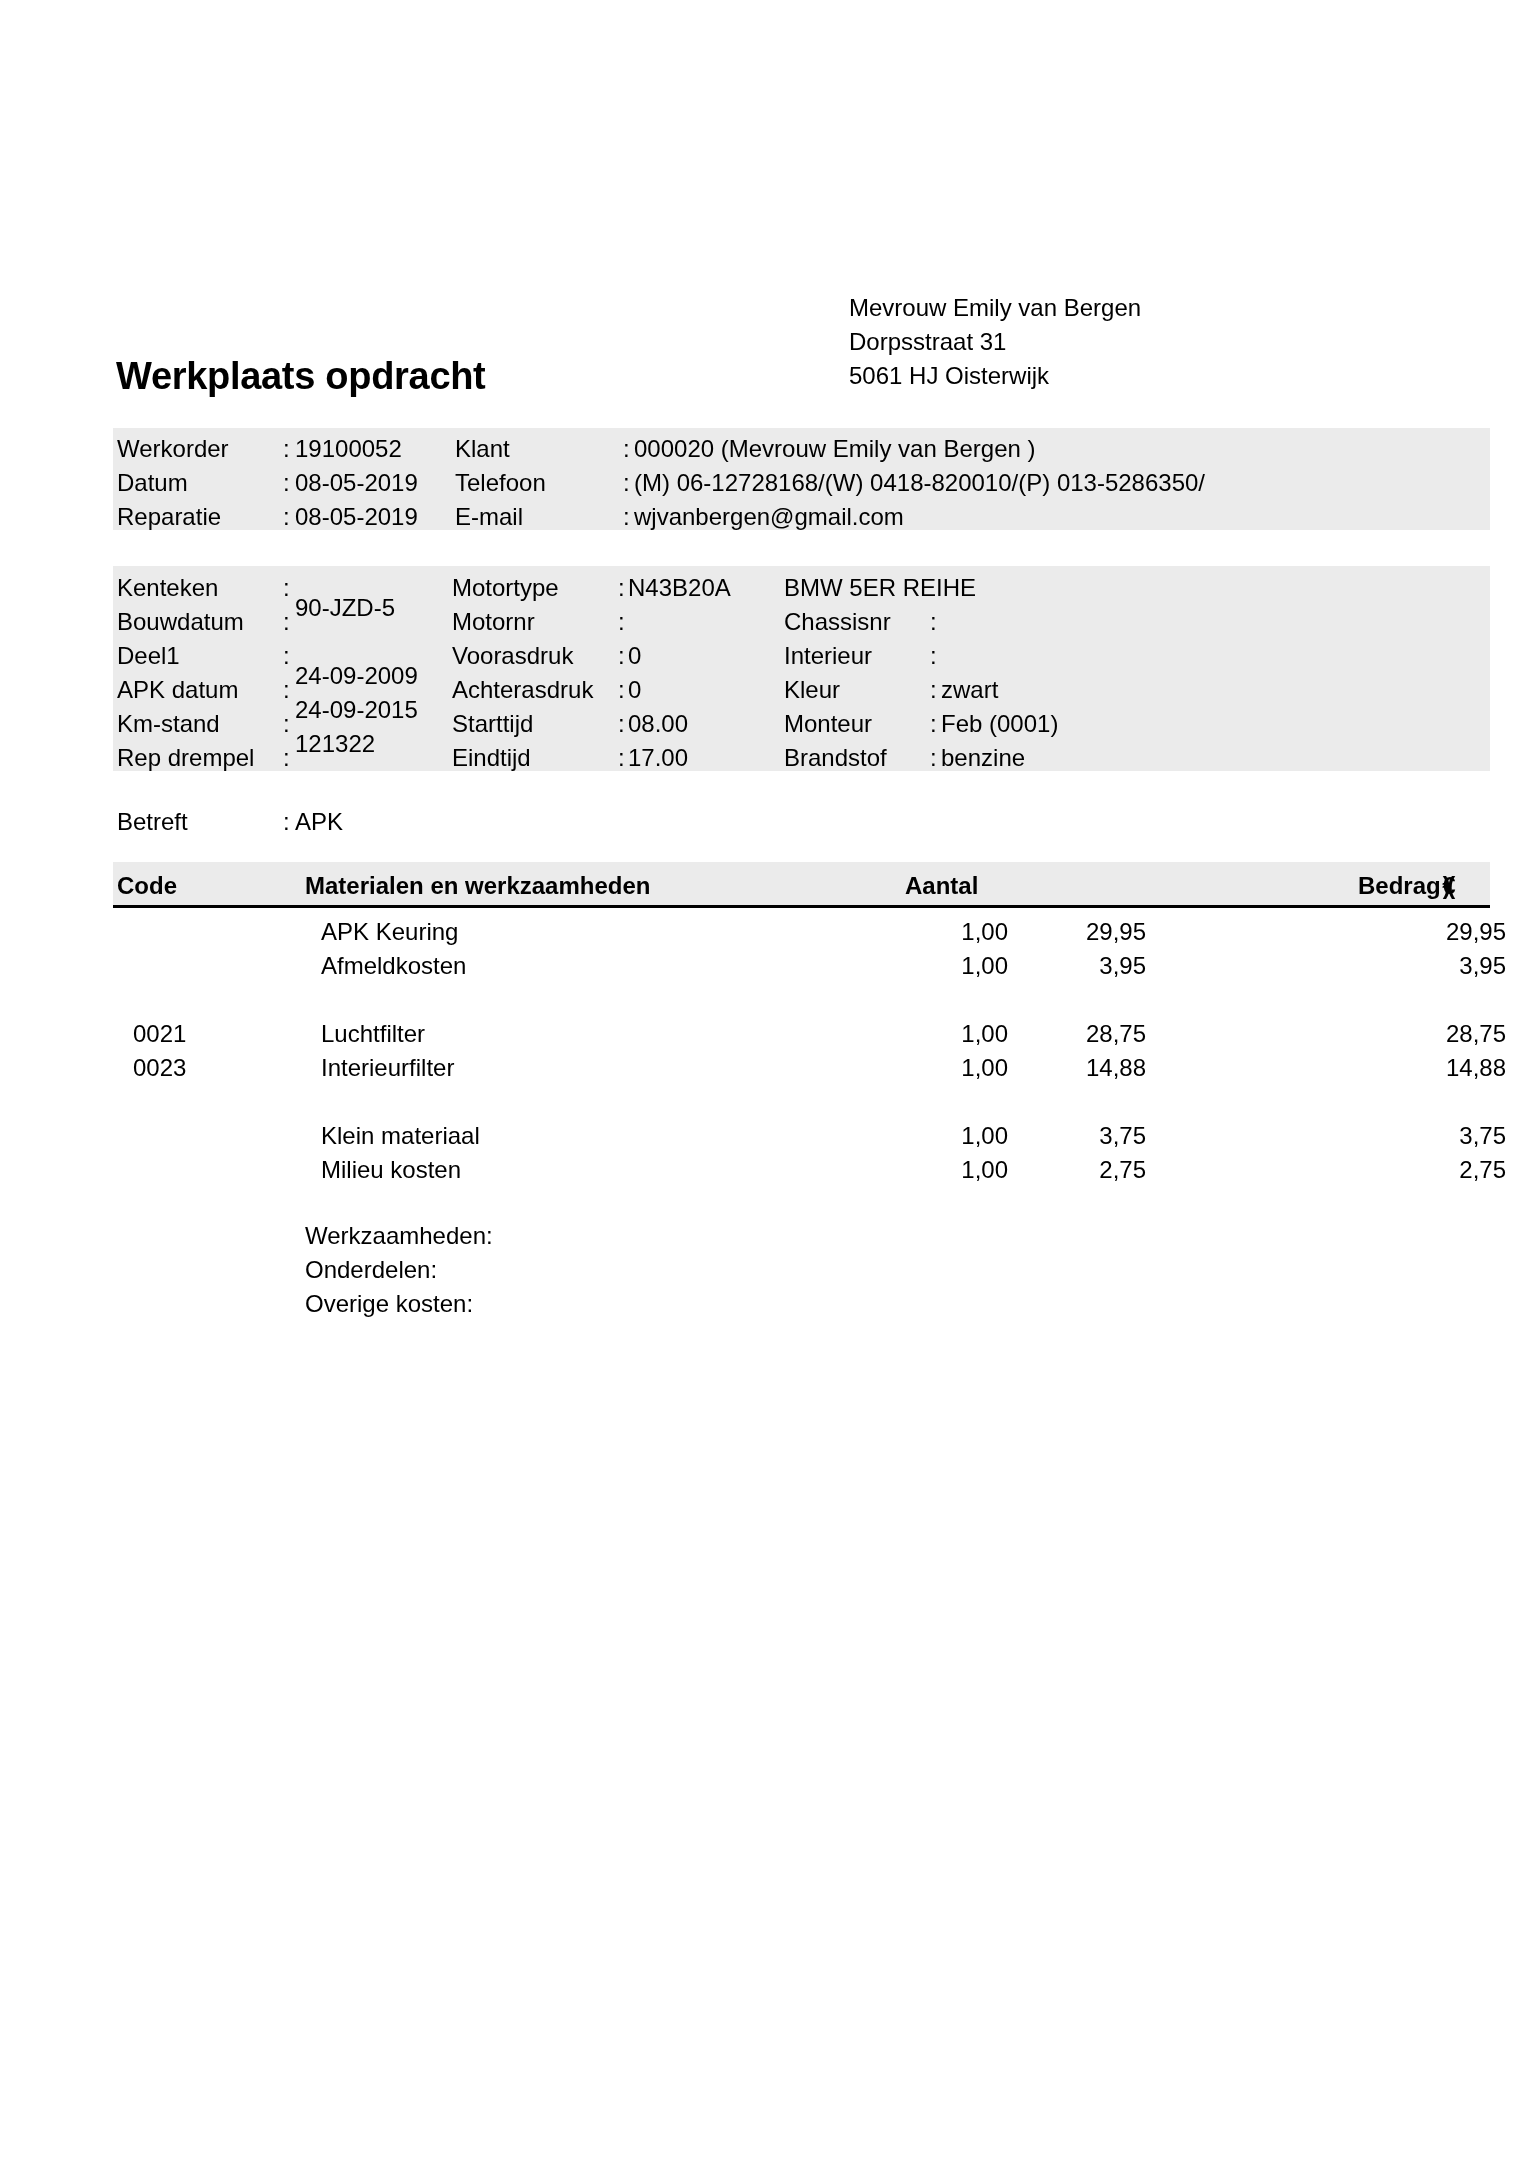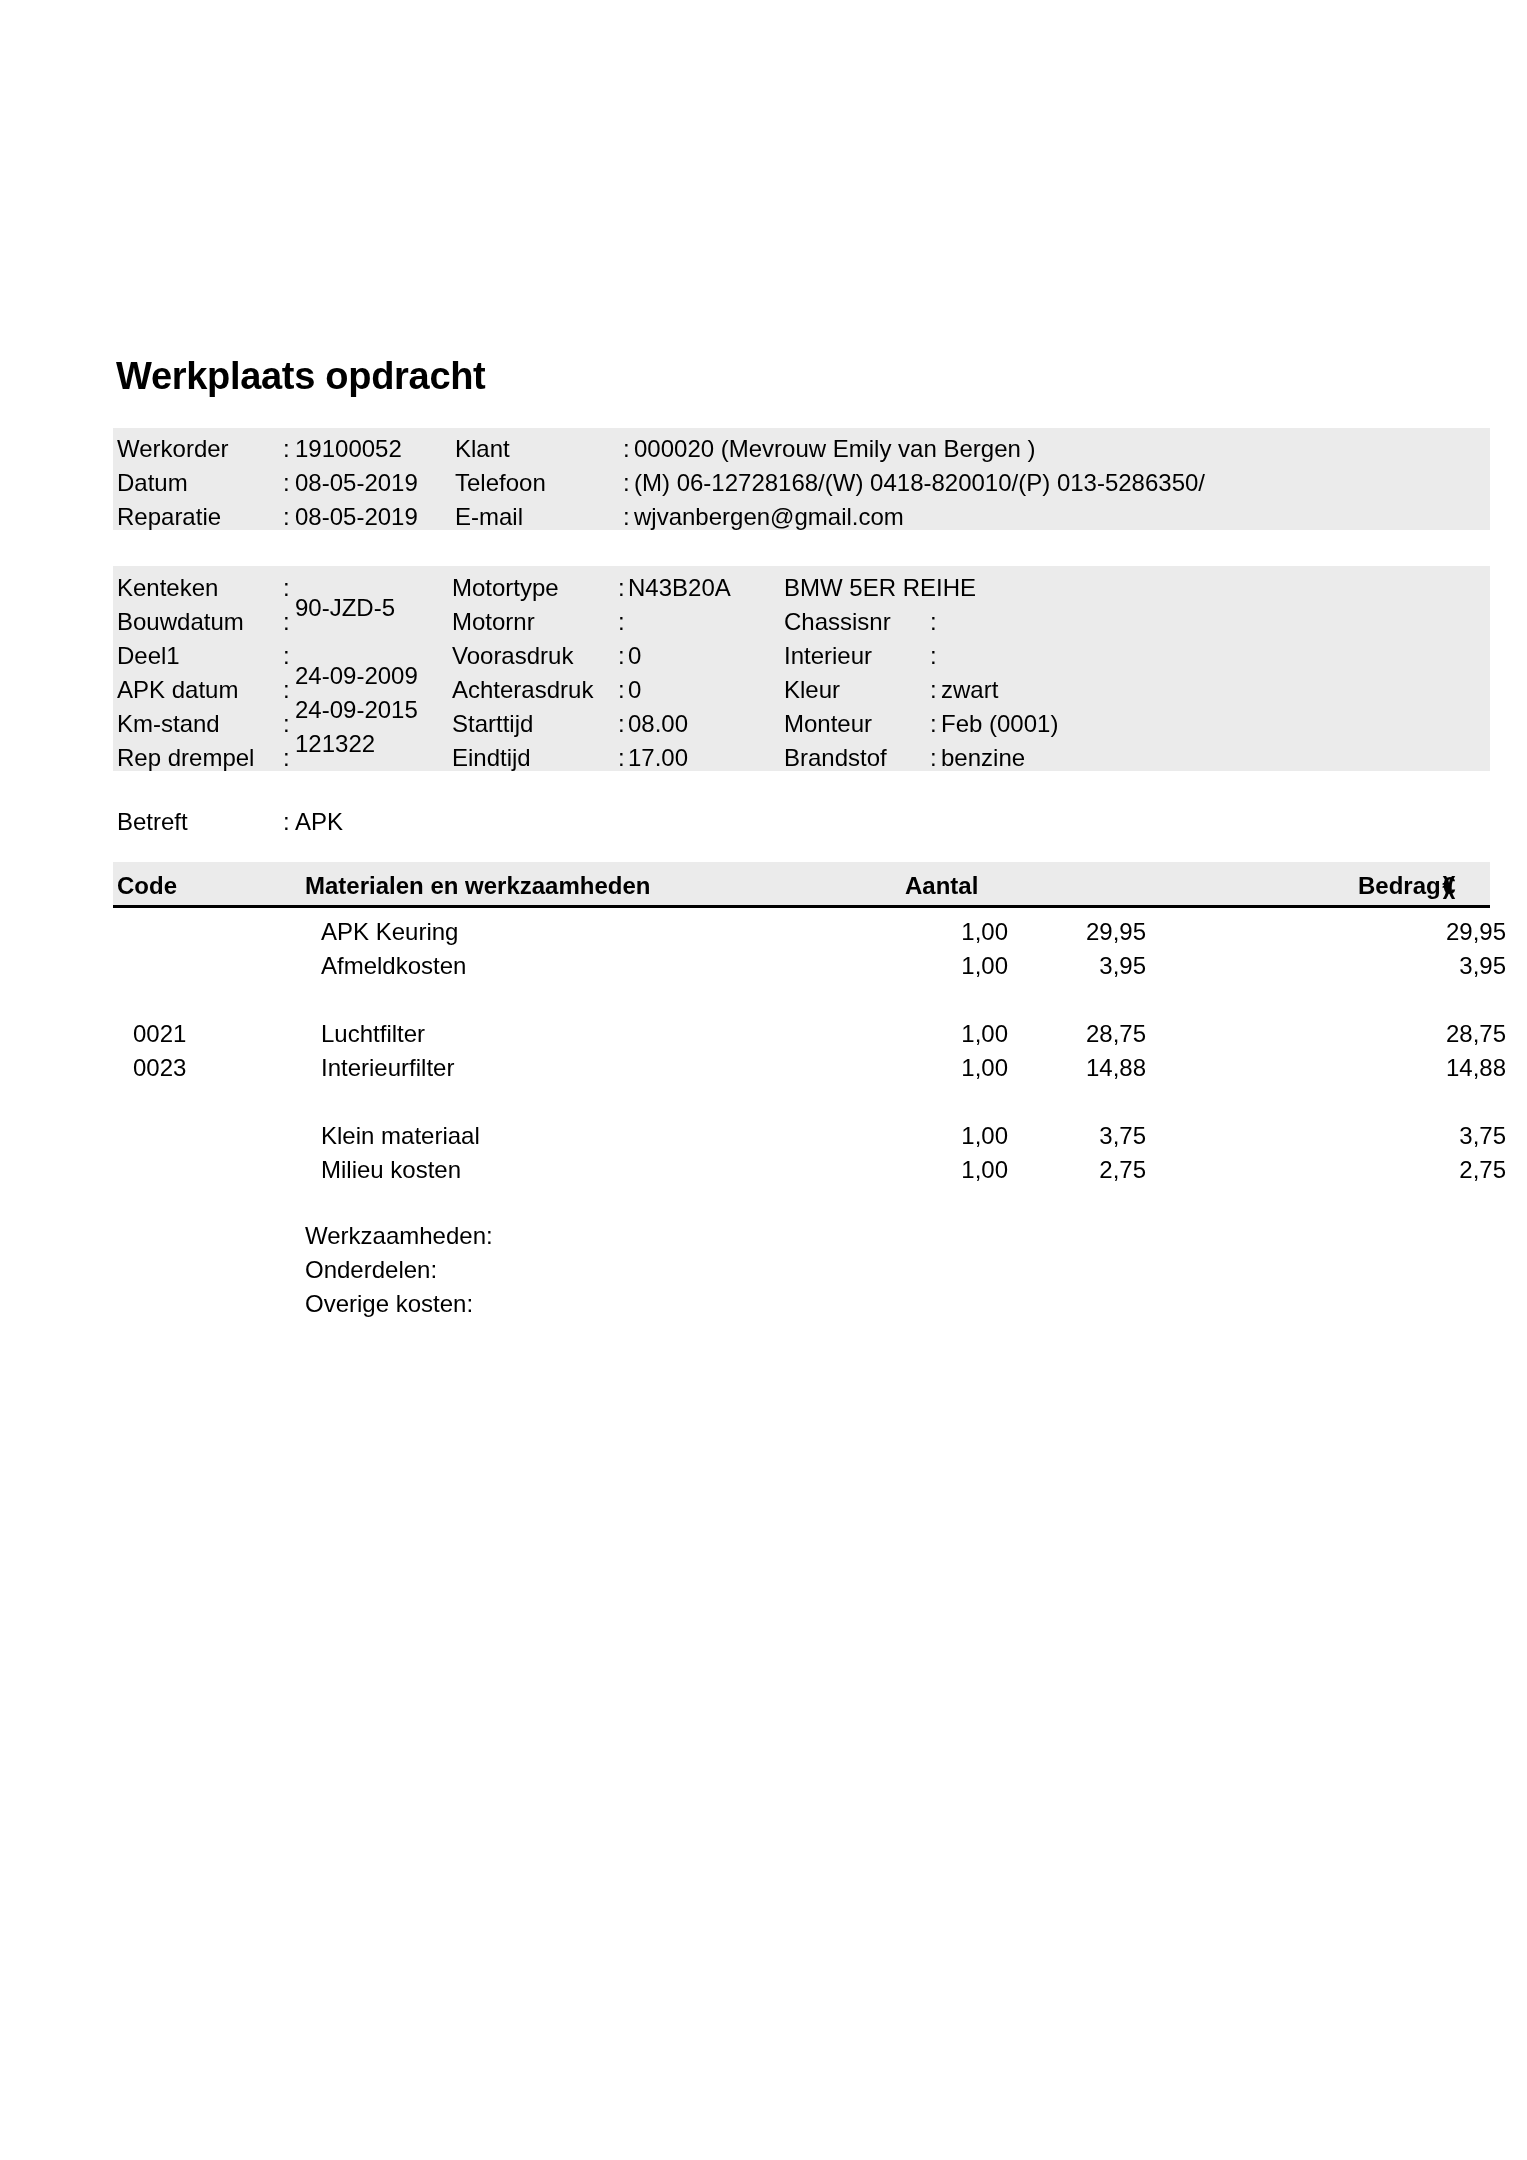--- a/index.html
+++ b/index.html
@@ -136,20 +136,25 @@
     white-space: nowrap;
   }
 </style>
 </head>
 <body>
 
 <div class="page">
 
   <div class="doc-title">Werkplaats opdracht</div>
 
+  <div class="addr">
+    <div>Mevrouw Emily van Bergen</div>
+    <div>Dorpsstraat 31</div>
+    <div>5061 HJ Oisterwijk</div>
+  </div>
 
   <div class="band band-order"></div>
 
   <div class="row" style="top:437px;">
     <span class="lbl o-lbl1">Werkorder</span>
     <span class="sep o-sep1">:</span>
     <span class="val o-val1">19100052</span>
     <span class="lbl o-lbl2">Klant</span>
     <span class="sep o-sep2">:</span>
     <span class="val o-val2">000020 (Mevrouw Emily van Bergen )</span>

